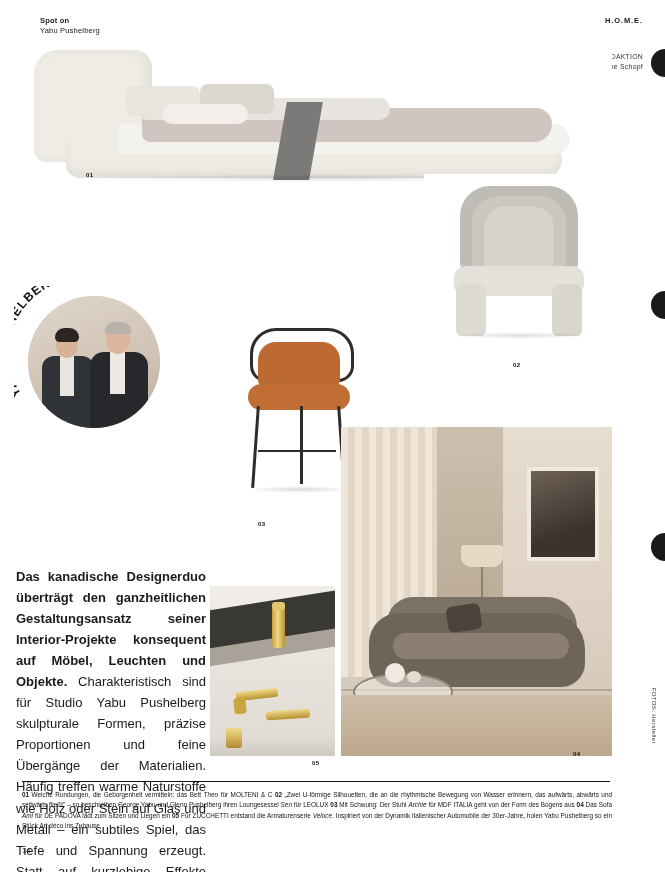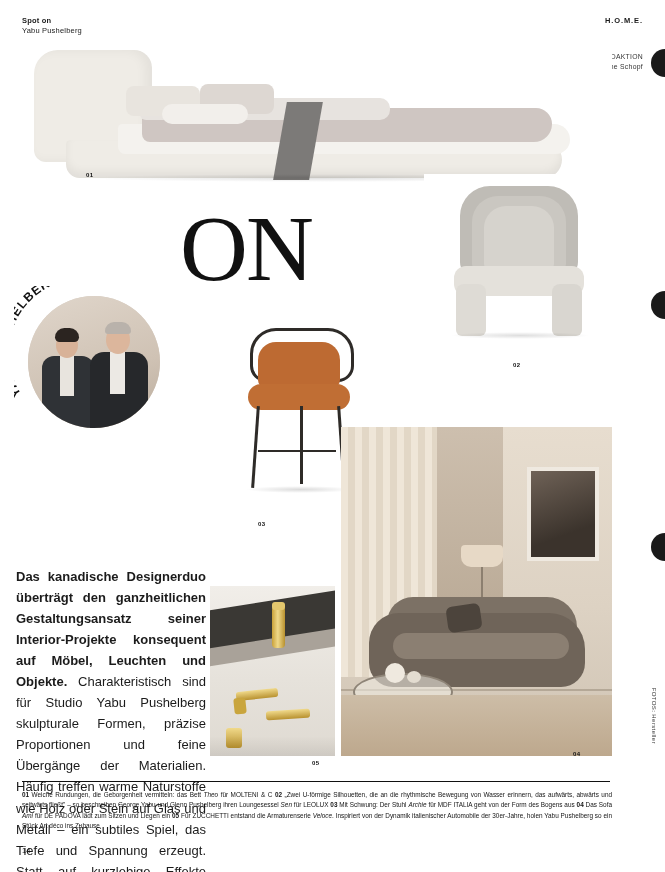--- a/index.html
+++ b/index.html
@@ -17,21 +17,21 @@
   }
   .page {
     position: absolute;
     inset: 0;
     background: #ffffff;
   }
 
   
   .hdr-left {
     position: absolute;
-    left: 22px; top: 16px;
+    left: 40px; top: 16px;
     font-size: 7.5px;
     line-height: 1.35;
     letter-spacing: .2px;
   }
   .hdr-left .l1 { font-weight: bold; }
   .hdr-left .l2 { color: #222; }
   .hdr-right {
     position: absolute;
     right: 22px; top: 16px;
     font-size: 7.5px;
@@ -592,21 +592,20 @@
     <div class="bed-duvet"></div>
     <div class="bed-sheet"></div>
     <div class="bed-pillow-a"></div>
     <div class="bed-pillow-b"></div>
     <div class="bed-pillow-c"></div>
     <div class="bed-throw"></div>
     <div class="bed-shadow"></div>
   </div>
   <div class="cap cap-01">01</div>
 
-  <div class="on-word">ON</div>
 
   <div class="chair02">
     <div class="c02-back"></div>
     <div class="c02-back2"></div>
     <div class="c02-back3"></div>
     <div class="c02-seat"></div>
     <div class="c02-legL"></div>
     <div class="c02-legR"></div>
     <div class="c02-shadow"></div>
   </div>

